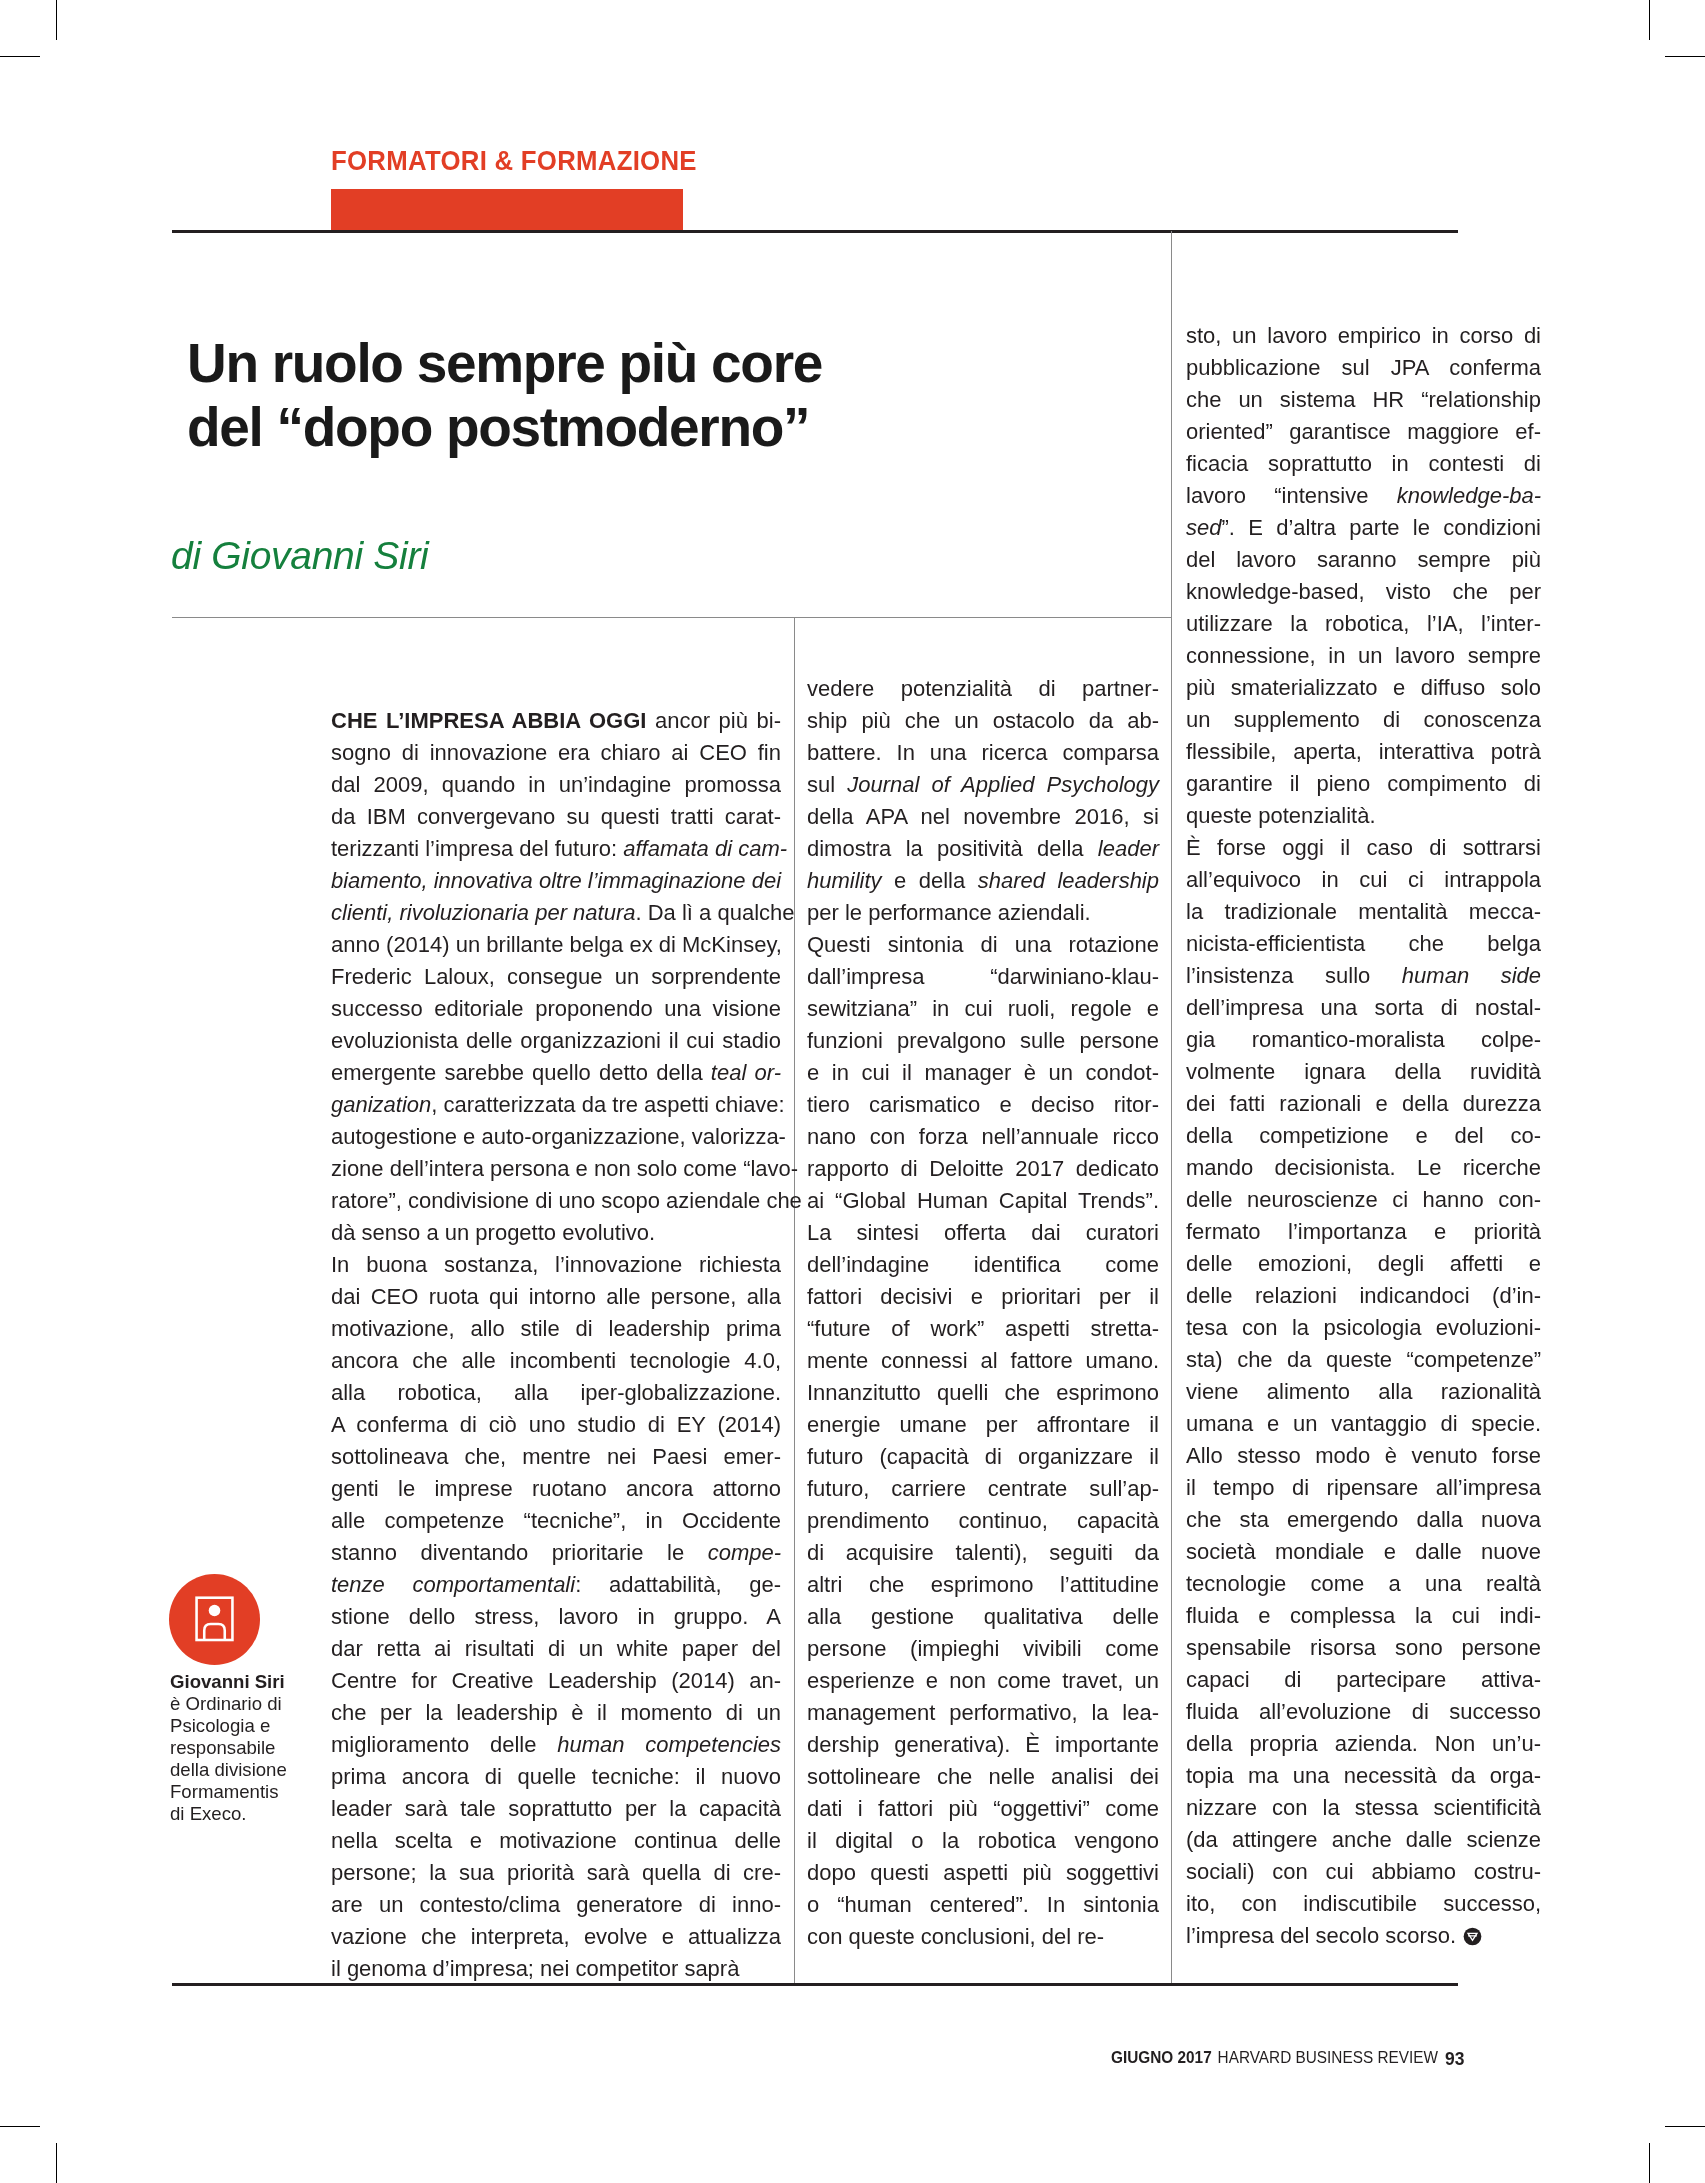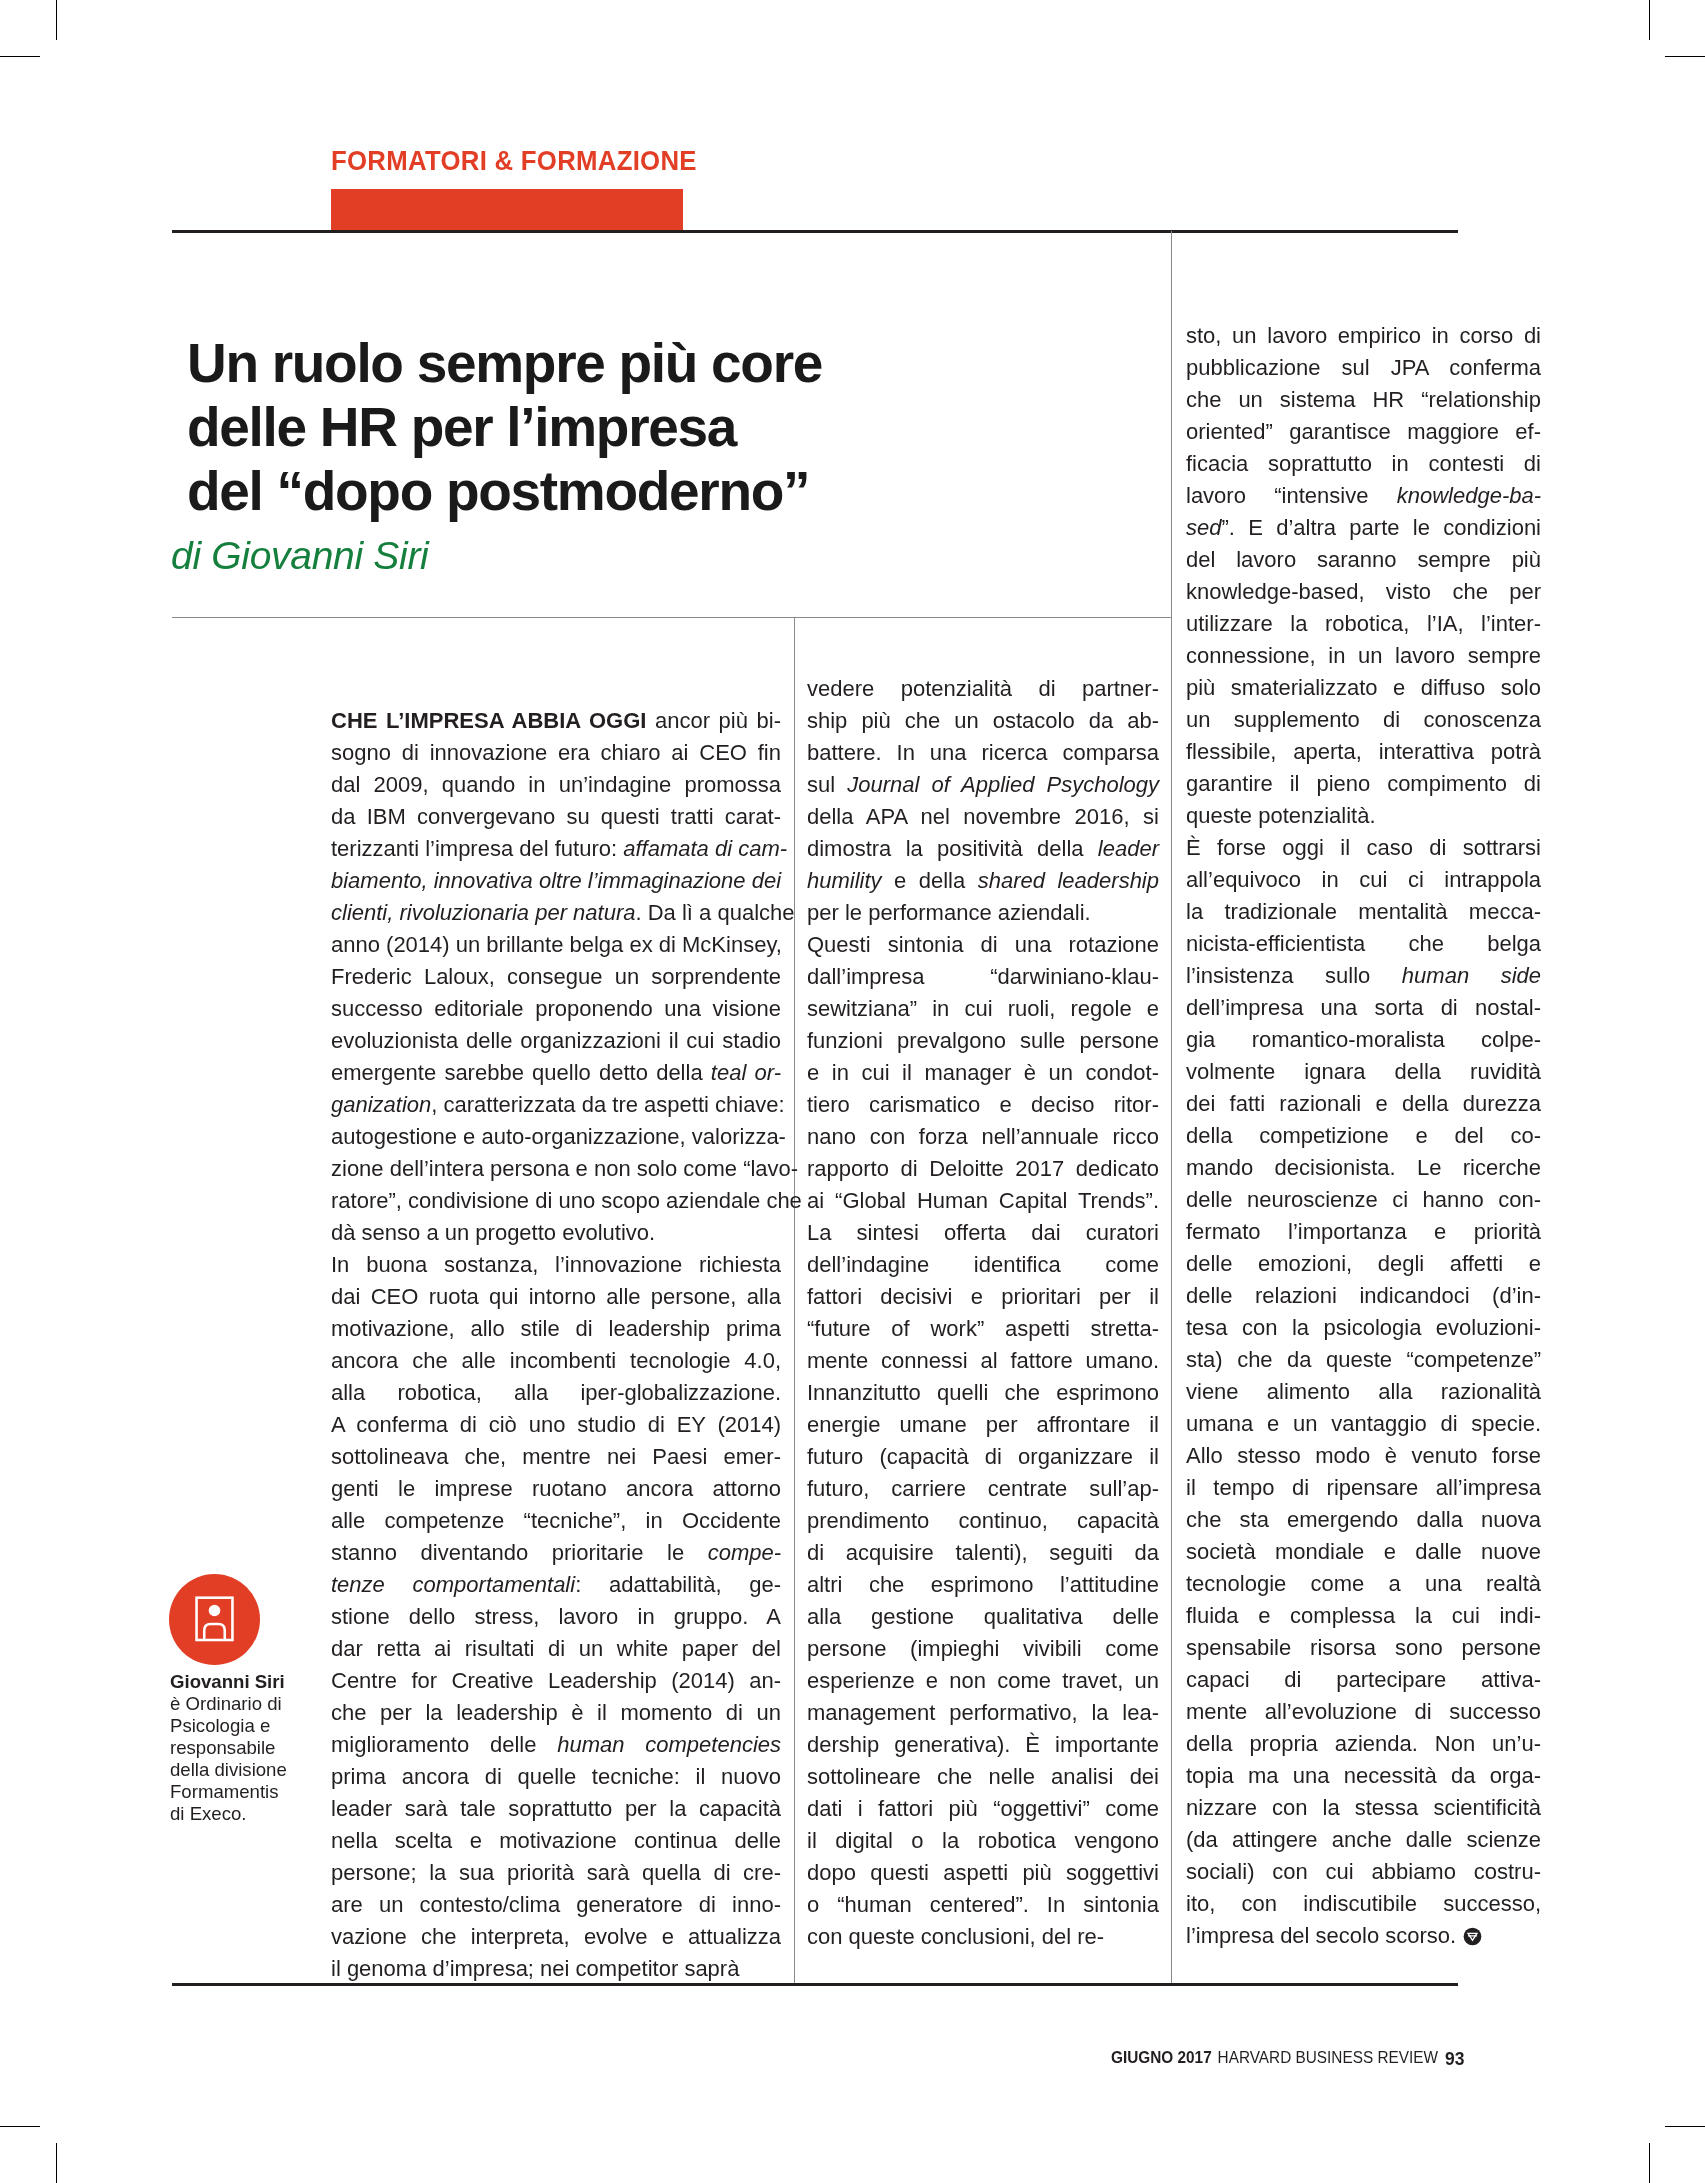--- a/index.html
+++ b/index.html
@@ -69,21 +69,20 @@
 <div class="crop-v" style="left:1649px; top:2143px; height:40px;"></div>
 <div class="crop-h" style="left:1665px; top:2126px; width:40px;"></div>
 
 <div class="abs section-label" style="color: rgb(226, 62, 37);">FORMATORI &amp; FORMAZIONE</div>
 <div class="abs section-bar" style="background: rgb(226, 62, 37);"></div>
 <div class="abs top-rule"></div>
 <div class="abs right-col-rule-top"></div>
 
 <h1 class="abs title" style="margin:16px;">
   <span class="line">Un ruolo sempre più core</span>
-  <span class="line">delle HR per l’impresa</span>
   <span class="line">del “dopo postmoderno”</span>
 </h1>
 <div class="abs byline" style="color: #15803d;">di Giovanni Siri</div>
 <div class="abs byline-rule"></div>
 
 <div class="abs col-div-1"></div>
 
 <div class="col col-1">
     <span class="ln"><strong>CHE L’IMPRESA ABBIA OGGI</strong> ancor più bi-</span>
     <span class="ln">sogno di innovazione era chiaro ai CEO fin</span>
@@ -205,21 +204,21 @@
     <span class="ln">viene alimento alla razionalità</span>
     <span class="ln">umana e un vantaggio di specie.</span>
     <span class="ln">Allo stesso modo è venuto forse</span>
     <span class="ln">il tempo di ripensare all’impresa</span>
     <span class="ln">che sta emergendo dalla nuova</span>
     <span class="ln">società mondiale e dalle nuove</span>
     <span class="ln">tecnologie come a una realtà</span>
     <span class="ln">fluida e complessa la cui indi-</span>
     <span class="ln">spensabile risorsa sono persone</span>
     <span class="ln">capaci di partecipare attiva-</span>
-    <span class="ln">mente all’evoluzione di successo</span>
+    <span class="ln">fluida all’evoluzione di successo</span>
     <span class="ln">della propria azienda. Non un’u-</span>
     <span class="ln">topia ma una necessità da orga-</span>
     <span class="ln">nizzare con la stessa scientificità</span>
     <span class="ln">(da attingere anche dalle scienze</span>
     <span class="ln">sociali) con cui abbiamo costru-</span>
     <span class="ln">ito, con indiscutibile successo,</span>
     <span class="ln last">l’impresa del secolo scorso.<span class="end-mark"><svg width="19" height="19" viewBox="0 0 30 30">
           <circle cx="15" cy="15" r="14" fill="#231f20"></circle>
           <path d="M8 10 H22 L15 21 Z" fill="none" stroke="#fff" stroke-width="2.2"></path>
           <line x1="8" y1="14" x2="22" y2="14" stroke="#fff" stroke-width="2"></line>

